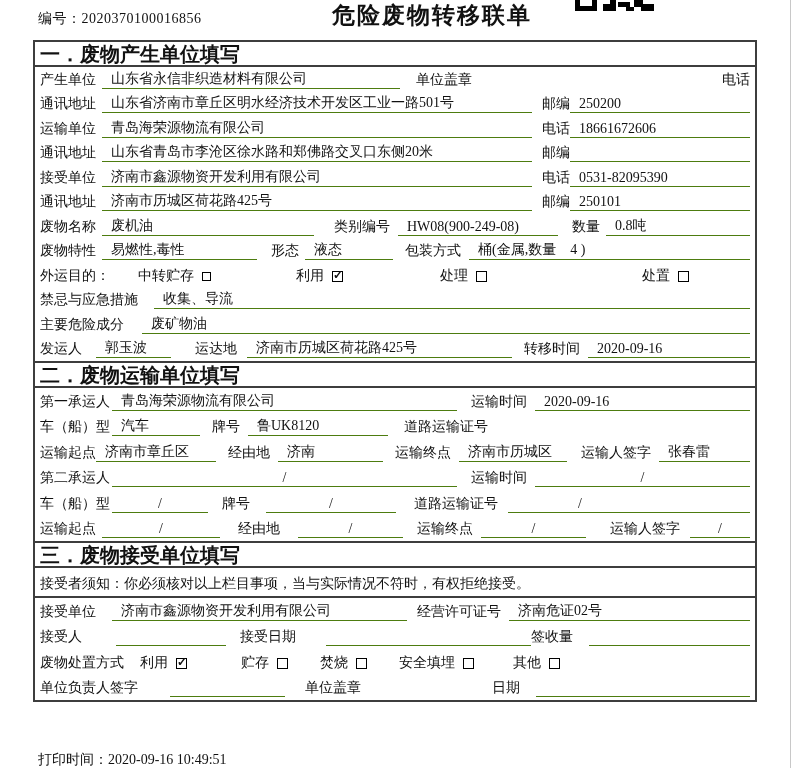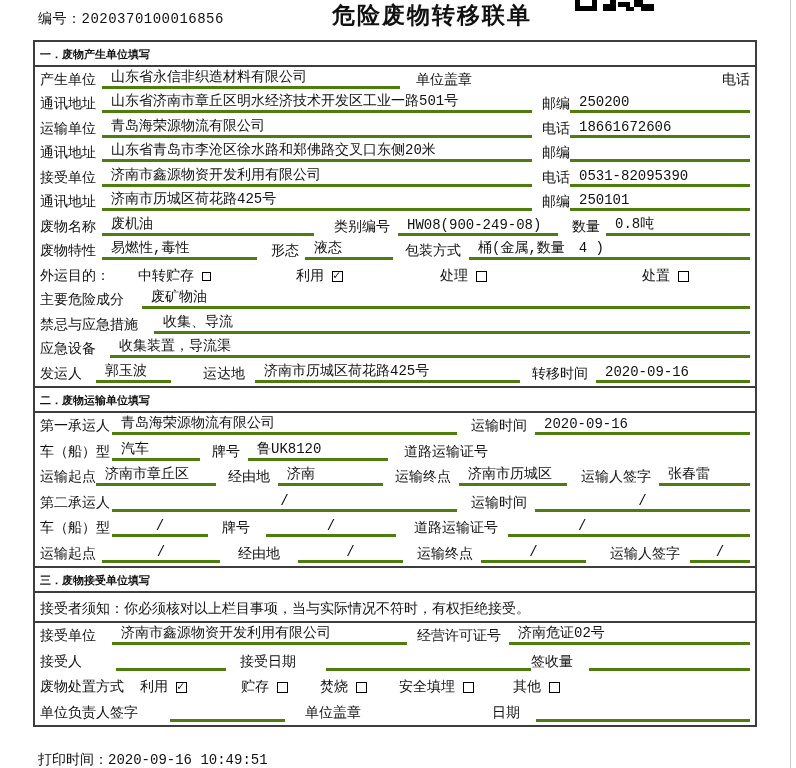--- a/index.html
+++ b/index.html
@@ -1,30 +1,30 @@
 <!DOCTYPE html>
 <html><head>
 <meta charset="utf-8">
 <style>
   html,body{margin:0;padding:0;background:#fff;}
   #page{position:relative;width:796px;height:768px;background:#fff;overflow:hidden;
-        font-family:Liberation Mono, monospace;color:#111;font-size:14px;}
+        font-family:Liberation Serif, serif;color:#111;font-size:14px;}
   .no-line{position:absolute;left:38px;top:10px;font-size:14px;letter-spacing:0.5px;}
   .title{position:absolute;left:332px;top:0px;font-size:23px;font-weight:bold;letter-spacing:2px;margin:0;}
   .qr{position:absolute;left:575px;top:0;}
   .page-edge{position:absolute;left:790px;top:0;width:1px;height:768px;background:#c8c8c8;}
   .form{position:absolute;left:33px;top:40px;width:724px;border:2px solid #3d3d3d;box-sizing:border-box;background:#fff;}
-  .sec-hdr{height:21px;padding:2px 5px 0 5px;font-weight:bold;font-size:11px;border-bottom:2px solid #3d3d3d;display:flex;align-items:center;}
+  .sec-hdr{height:21px;padding:2px 5px 0 5px;font-weight:bold;font-size:20px;border-bottom:2px solid #3d3d3d;display:flex;align-items:center;}
   .sec{border-top:2px solid #3d3d3d;}
   .notice{height:24px;padding:4px 5px 0 5px;border-bottom:2px solid #3d3d3d;display:flex;align-items:center;}
   .row{display:flex;align-items:flex-end;padding:0 5px 3px 5px;box-sizing:border-box;}
   .r1{height:24.5px;}
   .r2{height:25.5px;}
   .lbl{white-space:nowrap;flex:none;}
-  .ul{border-bottom:3px solid #4d7c0f;min-height:17px;box-sizing:border-box;
+  .ul{border-bottom:1px solid #4d7c0f;min-height:17px;box-sizing:border-box;
       padding:0 2px 0 9px;white-space:nowrap;flex:none;overflow:visible;margin-top:35px;}
   .fill{flex:1 1 auto;}
   .ctr{text-align:center;padding:0;}
   .cb{flex:none;width:11px;height:11px;border:1px solid #000;margin:0 0 3px 8px;position:relative;box-sizing:border-box;}
   .cb.sm{width:9px;height:9px;margin-bottom:4px;}
   .cb.checked::after{content:"\2713";position:absolute;left:0px;top:-4px;font-size:12px;font-weight:bold;}
   .footer{position:absolute;left:38px;top:751px;font-size:14px;}
 </style>
 </head>
 <body>
@@ -122,38 +122,34 @@
       <span class="cb sm"></span>
       <span class="lbl" style="margin-left:85px">利用</span>
       <span class="cb checked"></span>
       <span class="lbl" style="margin-left:97px">处理</span>
       <span class="cb"></span>
       <span class="lbl" style="margin-left:155px">处置</span>
       <span class="cb"></span>
     </div>
 
     <div class="row r1">
+      <span class="lbl" style="width:104px">禁忌与应急措施</span>
+      <span class="ul fill" style="margin-left:10px">收集、导流</span>
+    </div>
+
+    <div class="row r1">
       <span class="lbl" style="width:90px">主要危险成分</span>
       <span class="ul fill" style="margin-left:12px">废矿物油</span>
     </div>
 
-    <div class="row r1">
-      <span class="lbl" style="width:104px">禁忌与应急措施</span>
-      <span class="ul fill" style="margin-left:10px">收集、导流</span>
-    </div>
-
-    <div class="row r1">
-      <span class="lbl" style="width:60px">应急设备</span>
-      <span class="ul fill" style="margin-left:10px">收集装置，导流渠</span>
-    </div>
 
     <div class="row r1">
       <span class="lbl" style="width:56px">发运人</span>
       <span class="ul" style="width:75px">郭玉波</span>
-      <span class="lbl" style="margin-left:32px">运达地</span>
+      <span class="lbl" style="margin-left:24px">运达地</span>
       <span class="ul" style="width:265px;margin-left:10px">济南市历城区荷花路425号</span>
       <span class="lbl" style="margin-left:12px">转移时间</span>
       <span class="ul fill" style="margin-left:8px">2020-09-16</span>
     </div>
 
     <div class="sec">
       <div class="sec-hdr">二．废物运输单位填写</div>
 
       <div class="row r2">
         <span class="lbl" style="width:72px">第一承运人</span>

